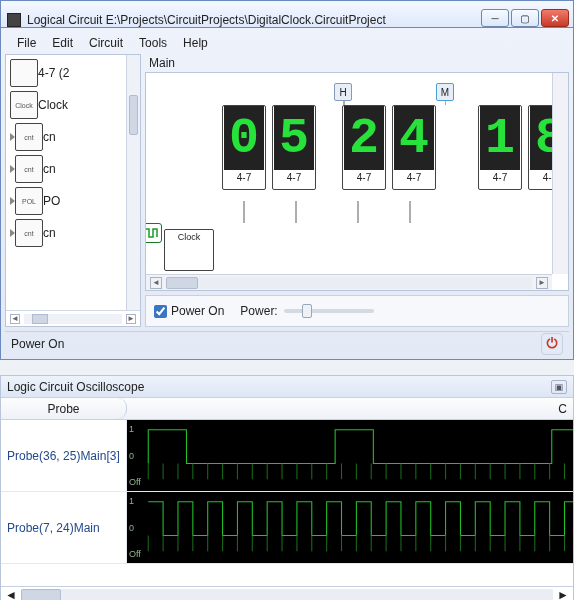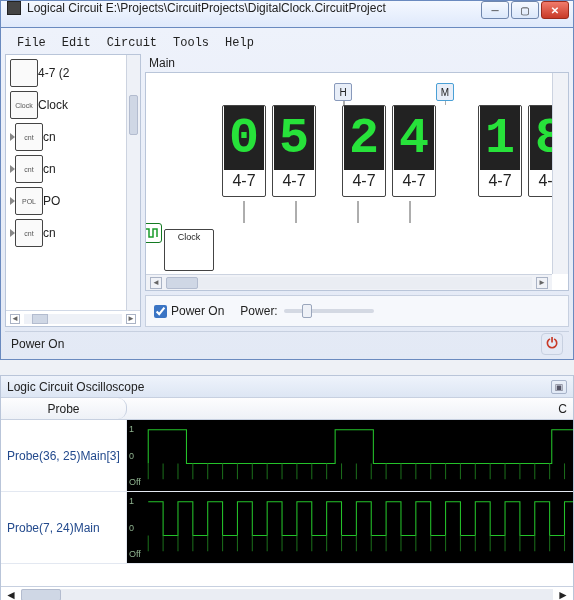--- a/index.html
+++ b/index.html
@@ -1,31 +1,31 @@
 <!DOCTYPE html>
 <html><head>
 <meta charset="utf-8">
 <style>
   * { box-sizing: border-box; margin: 0; padding: 0; font-family: "Segoe UI", Tahoma, sans-serif; }
   body { background: #eef1f6; width: 574px; height: 600px; overflow: hidden; font-size: 12px; color: #222; }
 
   
-  .titlebar { height: 28px; background: linear-gradient(#f4f8ff,#dfe9fb); border: 1px solid #6a8abf; display: flex; align-items: flex-start; padding: 0 4px 0 6px; }
+  .titlebar { height: 28px; background: linear-gradient(#f4f8ff,#dfe9fb); border: 1px solid #6a8abf; display: flex; align-items: flex-end; padding: 0 4px 0 6px; }
   .titlebar .icon { width: 14px; height: 14px; background: #444; border: 1px solid #222; margin-right: 6px; }
   .titlebar .title { flex: 1; white-space: nowrap; overflow: hidden; }
   .winbtns { display: flex; gap: 2px; }
   .winbtn { width: 28px; height: 18px; border: 1px solid #6f87ad; border-radius: 3px; display: flex; align-items: center; justify-content: center; background: linear-gradient(#f6faff,#dbe8fb); font-size: 10px; }
   .winbtn.close { background: linear-gradient(#f17b6b,#c83a28); color: #fff; border-color: #9b2b1c; font-weight: bold; }
 
   
   .window { border: 1px solid #6a8abf; border-top: none; background: linear-gradient(#eef2fb,#e3e9f5); height: 332px; padding: 4px; display: flex; flex-direction: column; }
 
   
   .menubar { display: flex; gap: 4px; padding: 2px 6px; }
-  .menubar span { padding: 2px 6px; font-family: Liberation Mono, monospace; }
+  .menubar span { padding: 2px 6px; }
 
   
   .split { flex: 1; display: flex; gap: 4px; min-height: 0; }
   .panel-left { width: 136px; background: #fff; border: 1px solid #b9c5d9; display: flex; flex-direction: column; }
   .panel-left .hdr { padding: 2px 4px; border-bottom: 1px solid #d0d8e6; }
   .tree { flex: 1; overflow: hidden; padding: 2px; position: relative; }
   .tree-item { display: flex; align-items: center; padding: 2px 2px; white-space: nowrap; }
   .tree-item .box { width: 28px; height: 28px; border: 1px solid #444; background: #fafafa; border-radius: 2px; font-size: 7px; line-height: 1; display:flex; align-items:center; justify-content:center; color:#555; }
   .tri { width:0;height:0;border-top:4px solid transparent;border-bottom:4px solid transparent;border-left:5px solid #888; }
   .scroll-y-inner { position:absolute; right:0; top:0; bottom:0; width:14px; background:#eef1f7; border-left:1px solid #ccd3e0; }
@@ -38,21 +38,21 @@
   .panel-right { flex: 1; display: flex; flex-direction: column; min-width: 0; }
   .panel-right .hdr { padding: 2px 4px; }
   .canvas-wrap { flex: 1; background: #fff; border: 1px solid #b9c5d9; position: relative; overflow: hidden; background-image: radial-gradient(#dde2ea 0.6px, transparent 0.6px); background-size: 8px 8px; }
   
   
   .seg-row { position: absolute; top: 32px; left: 76px; display: flex; gap: 6px; }
   .seg-row .gap { width: 14px; }
   .seg-row .biggap { width: 30px; }
   .seg { width: 44px; border: 1px solid #444; background: #fff; display: flex; flex-direction: column; align-items: center; border-radius: 2px; }
   .seg-disp { width: 40px; height: 64px; background: #222; display:flex; align-items:center; justify-content:center; color:#27e23a; font-family: "Courier New", monospace; font-size: 50px; font-weight: bold; }
-  .seg-label { font-size: 16px; padding: 2px 0 6px; }
+  .seg-label { font-size: 10px; padding: 2px 0 6px; }
 
   .tagbtn { position:absolute; width:18px; height:18px; border:1px solid #8899bb; background:#e8eef8; display:flex; align-items:center; justify-content:center; font-size:10px; border-radius:2px; }
   .tagH { top:10px; left:188px; }
   .tagM { top:10px; left:290px; border-color:#4aa0d6; }
 
   .clock-block { position:absolute; left:18px; top:156px; width:50px; height:42px; border:1px solid #444; background:#fff; font-size:9px; border-radius:2px; text-align:center; padding-top:2px; }
   .clock-port { position:absolute; left:-4px; top:150px; width:20px; height:20px; border:1px solid #137a22; border-radius:3px; background:#fff; display:flex; align-items:center; justify-content:center; }
   .clock-port svg { width:14px; height:10px; }
   
   .wires { position:absolute; inset:0; pointer-events:none; }

